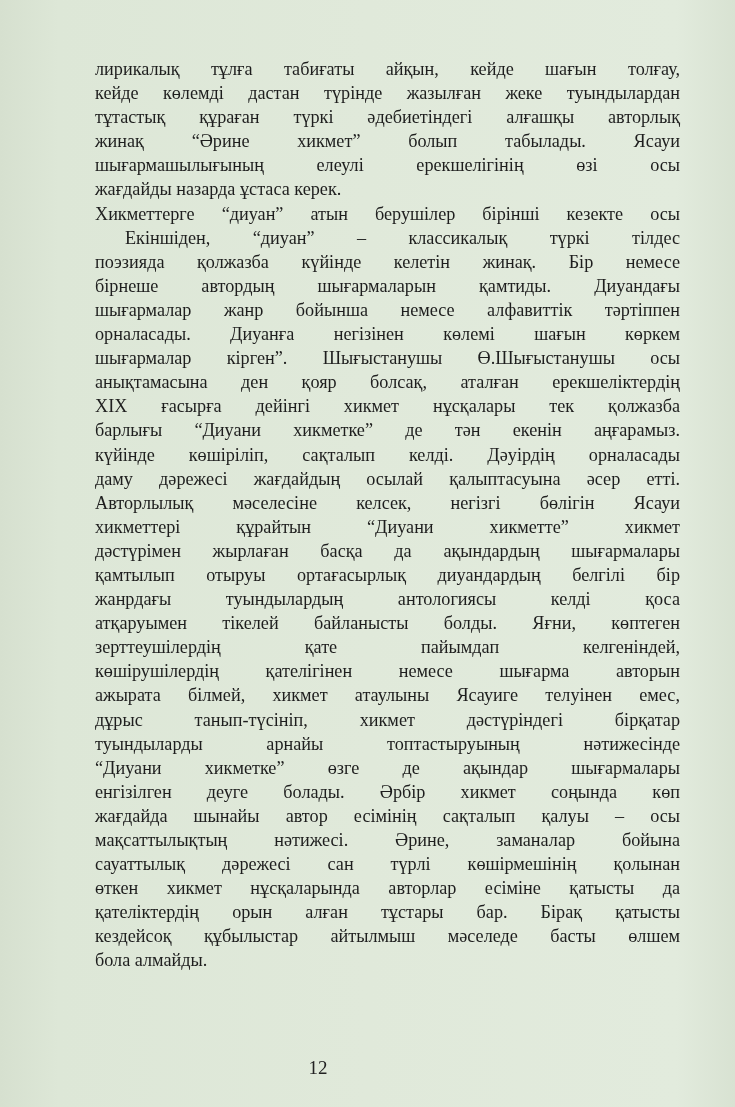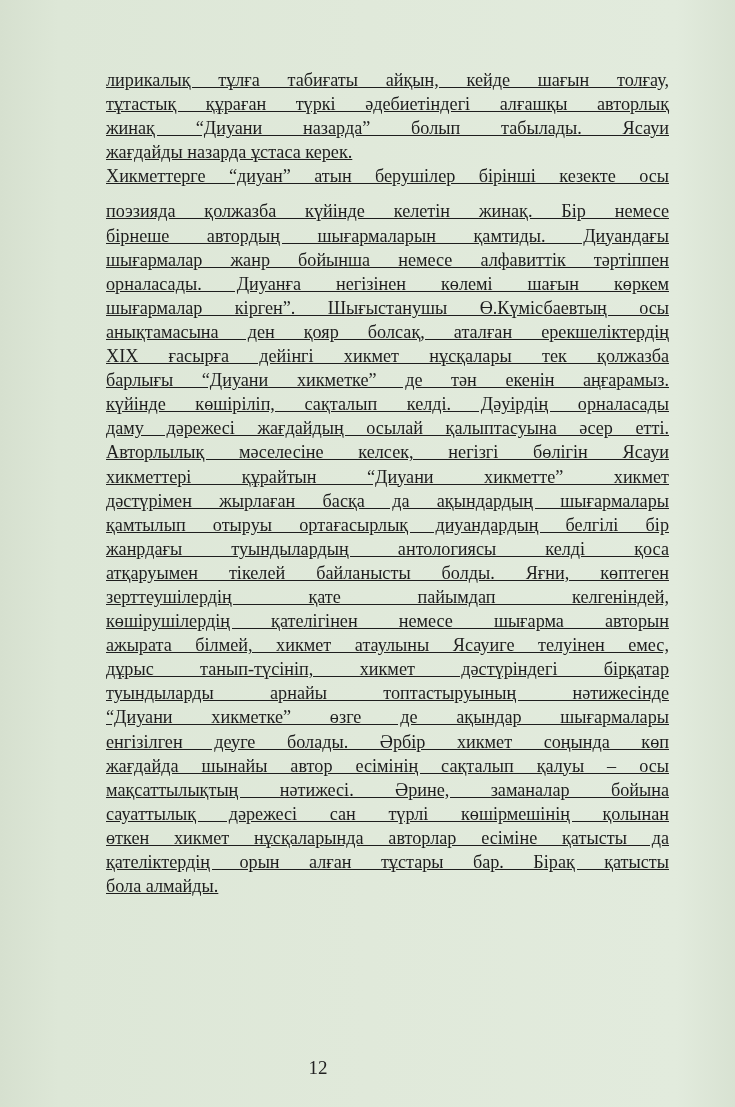--- a/index.html
+++ b/index.html
@@ -6,46 +6,49 @@
   body {
     width:735px; height:1107px; overflow:hidden;
     background: linear-gradient(90deg, #d6e0cf 0%, #dde7d7 8%, #e0e9da 50%, #e2ebdd 92%, #d8e2d2 100%);
     position:relative;
   }
   .page {
     position:absolute; left:95px; top:57px; width:585px;
     font-family: "Liberation Serif", "DejaVu Serif", serif;
     font-size:18.2px; line-height:24.1px; color:#1e1e1e;
   }
-  .page p { margin:11px; text-align:justify; text-align-last:left;text-decoration:underline; }
+  .page p { margin:0; text-align:justify; text-align-last:left; }
   .line { display:block; text-align:justify; text-align-last:justify; white-space:nowrap; }
   .line.last { text-align-last:left; }
   .indent { text-indent:30px; }
   .pagenum {
     position:absolute; top:1057px; left:0; width:636px; text-align:center;
     font-family: "Liberation Serif", serif; font-size:19px; color:#222;
   }
 </style>
 </head>
 <body>
 
 <div class="page">
   <p id="p0">
       <span class="line">лирикалық тұлға табиғаты айқын, кейде шағын толғау,</span>
+      <span class="line">кейде көлемді дастан түрінде жазылған жеке туындылардан</span>
       <span class="line">тұтастық құраған түркі әдебиетіндегі алғашқы авторлық</span>
-      <span class="line">жинақ “Диуани назарда” болып табылады. Ясауи</span>
+      <span class="line">жинақ “Әрине хикмет” болып табылады. Ясауи</span>
+      <span class="line">шығармашылығының елеулі ерекшелігінің өзі осы</span>
       <span class="line last">жағдайды назарда ұстаса керек.</span>
       <span class="line">Хикметтерге “диуан” атын берушілер бірінші кезекте осы</span>
     </p>
   <p id="p1">
+      <span class="line indent">Екіншіден, “диуан” – классикалық түркі тілдес</span>
       <span class="line">поэзияда қолжазба күйінде келетін жинақ. Бір немесе</span>
       <span class="line">бірнеше автордың шығармаларын қамтиды.  Диуандағы</span>
       <span class="line">шығармалар жанр бойынша немесе алфавиттік тәртіппен</span>
       <span class="line">орналасады. Диуанға негізінен көлемі шағын көркем</span>
-      <span class="line">шығармалар кірген”. Шығыстанушы Ө.Күмісбаевтың осы</span>
+      <span class="line">шығармалар кірген”. Шығыстанушы Ө.Шығыстанушы осы</span>
       <span class="line">анықтамасына ден қояр болсақ, аталған ерекшеліктердің</span>
       <span class="line">XIX ғасырға дейінгі хикмет нұсқалары тек қолжазба</span>
       <span class="line">барлығы “Диуани хикметке” де тән екенін аңғарамыз.</span>
       <span class="line">күйінде көшіріліп, сақталып келді. Дәуірдің орналасады</span>
       <span class="line">даму дәрежесі жағдайдың осылай қалыптасуына әсер етті.</span>
       <span class="line">Авторлылық мәселесіне келсек, негізгі бөлігін Ясауи</span>
       <span class="line">хикметтері құрайтын “Диуани хикметте” хикмет</span>
       <span class="line">дәстүрімен жырлаған басқа да ақындардың шығармалары</span>
       <span class="line">қамтылып отыруы ортағасырлық диуандардың белгілі бір</span>
       <span class="line">жанрдағы туындылардың антологиясы келді қоса</span>
@@ -55,16 +58,17 @@
       <span class="line">ажырата білмей, хикмет атаулыны Ясауиге телуінен емес,</span>
       <span class="line">дұрыс танып-түсініп, хикмет дәстүріндегі бірқатар</span>
       <span class="line">туындыларды арнайы топтастыруының нәтижесінде</span>
       <span class="line">“Диуани хикметке” өзге де ақындар шығармалары</span>
       <span class="line">енгізілген деуге болады. Әрбір хикмет соңында көп</span>
       <span class="line">жағдайда шынайы автор есімінің сақталып қалуы – осы</span>
       <span class="line">мақсаттылықтың нәтижесі. Әрине, заманалар бойына</span>
       <span class="line">сауаттылық дәрежесі сан түрлі көшірмешінің қолынан</span>
       <span class="line">өткен хикмет нұсқаларында авторлар есіміне қатысты да</span>
       <span class="line">қателіктердің орын алған тұстары бар. Бірақ қатысты</span>
+      <span class="line">кездейсоқ құбылыстар айтылмыш мәселеде басты өлшем</span>
       <span class="line last">бола алмайды.</span>
     </p>
 </div>
 <div class="pagenum">12</div>
 
 </body></html>

